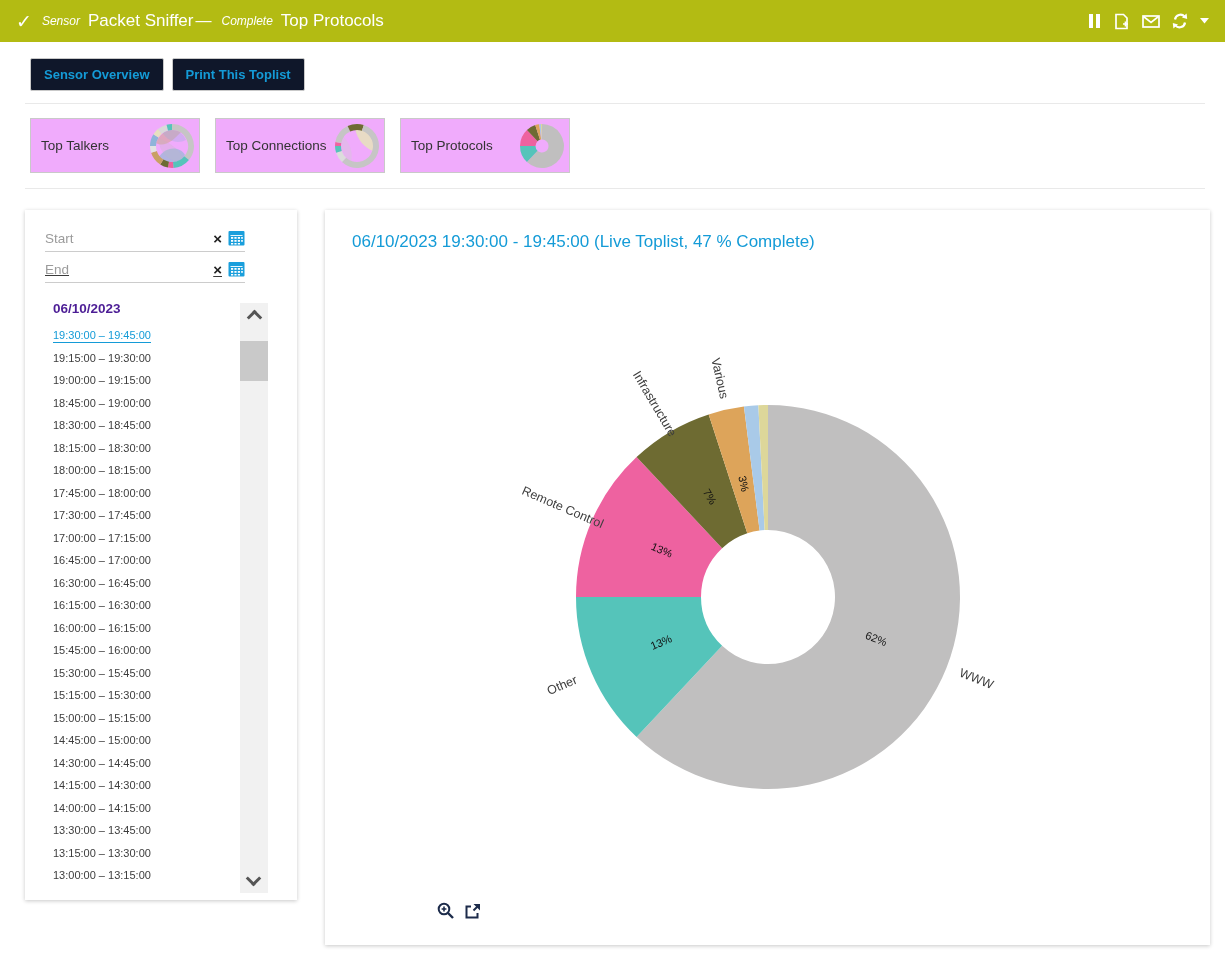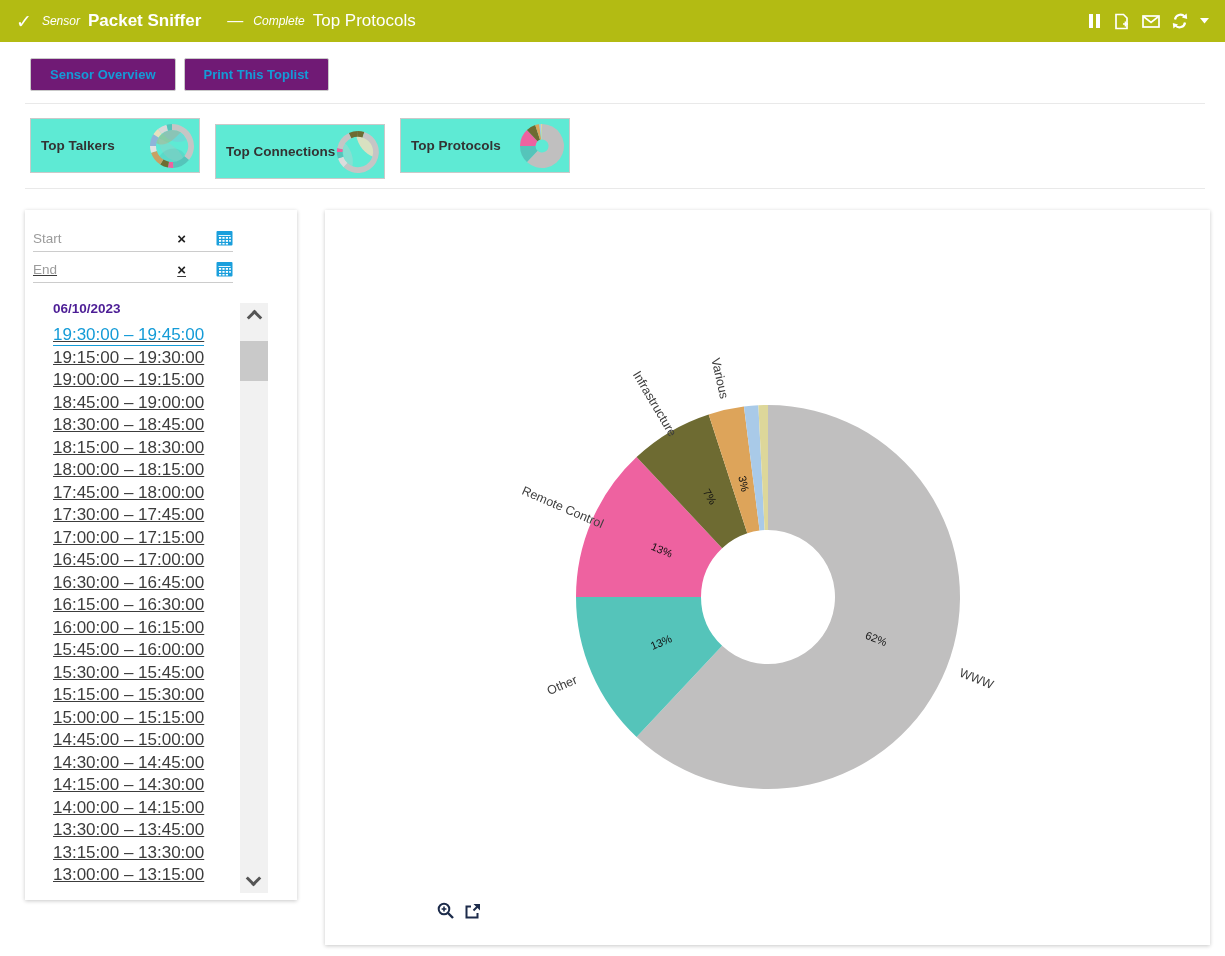--- a/index.html
+++ b/index.html
@@ -4,61 +4,61 @@
 <style>
   * { margin:0; padding:0; box-sizing:border-box; }
   html,body { width:1225px; height:956px; background:#fff;
     font-family:"Liberation Sans","DejaVu Sans",sans-serif; color:#3a3a3a; overflow:hidden; position:relative; }
 
   
   .topbar { position:absolute; top:0; left:0; width:1225px; height:42px; background:#b3bb13;
     display:flex; align-items:center; padding:0 16px; color:#fff; }
   .topbar .check { font-size:19px; font-weight:bold; margin-right:10px; }
   .crumb-italic { font-style:italic; font-size:12px; margin-right:8px; }
-  .crumb-bold { font-weight:bold; font-size:17px; margin-right:26px; }
+  .crumb-bold { font-weight:normal; font-size:17px; margin-right:2px; }
   .crumb-sep { font-size:16px; margin-right:10px; }
   .crumb-page { font-size:17px; }
   .topbar-actions { margin-left:auto; display:flex; align-items:center; gap:12px; }
   .topbar-actions svg { display:block; }
 
   
   .toolbar { position:absolute; top:58px; left:30px; display:flex; gap:8px; }
-  .btn { background:#701a75; border:1px solid #c9c9c9; border-radius:2px; color:#149bd7;
-    font-weight:bold; font-size:13px; padding:8px 19px; cursor:pointer;
+  .btn { background:#0f172a; border:1px solid #c9c9c9; border-radius:2px; color:#149bd7;
+    font-weight:bold; font-size:13px; padding:8px 13px; cursor:pointer;
     font-family:"Liberation Sans","DejaVu Sans",sans-serif; }
 
   .divider { position:absolute; left:25px; width:1180px; height:1px; background:#e9e9e9; }
   .div1 { top:103px; } .div2 { top:188px; }
 
   
-  .tabcard { position:absolute; top:118px; width:170px; height:55px; background:#5eead4;
+  .tabcard { position:absolute; top:118px; width:170px; height:55px; background:#f0abfc;
     border:1px solid #c9c9c9; display:flex; align-items:center; justify-content:space-between;
-    padding:0 3px 0 10px; cursor:pointer;font-weight:bold; }
+    padding:0 3px 0 10px; cursor:pointer; }
   .tabcard .lbl { font-size:13.5px; color:#333; white-space:nowrap; }
-  .tc1 { left:30px; } .tc2 { left:215px;margin-top:6px; } .tc3 { left:400px; }
+  .tc1 { left:30px; } .tc2 { left:215px; } .tc3 { left:400px; }
 
   
   .panel { position:absolute; background:#fff; box-shadow:0 1px 4px rgba(0,0,0,.22); }
   .filter-panel { left:25px; top:210px; width:272px; height:690px; }
   .chart-panel  { left:325px; top:210px; width:885px; height:735px; }
 
   
-  .field { position:absolute; left:8px; width:200px; height:27px;
-    border-bottom:1px solid #ccc; display:flex; align-items:center;gap:24px; }
+  .field { position:absolute; left:20px; width:200px; height:27px;
+    border-bottom:1px solid #ccc; display:flex; align-items:center; }
   .f-start { top:15px; } .f-end { top:46px;text-decoration:underline; }
   .field input { flex:1; border:none; outline:none; font-size:13.5px; color:#333; min-width:0;
     font-family:"Liberation Sans","DejaVu Sans",sans-serif; }
   .field input::placeholder { color:#9b9b9b; opacity:1; }
   .clear-x { font-size:15px; font-weight:bold; color:#222; margin-right:6px; cursor:pointer; line-height:1; }
   .cal { cursor:pointer; display:block; }
 
   
   .date-header { position:absolute; left:28px; top:91px; font-size:13.5px; font-weight:bold; color:#4c1d95; }
   .interval-list { position:absolute; left:28px; top:114px; list-style:none; }
-  .interval-list li { height:22.5px; line-height:22.5px; font-size:17px; color:#3c3c3c; cursor:pointer; white-space:nowrap;text-decoration:underline; }
+  .interval-list li { height:22.5px; line-height:22.5px; font-size:11px; color:#3c3c3c; cursor:pointer; white-space:nowrap; }
   .interval-list li.selected span { color:#149bd7; border-bottom:1.5px solid #149bd7; padding-bottom:1px; }
 
   
   .vscroll { position:absolute; left:215px; top:93px; width:28px; height:590px; background:#f1f1f1; }
   .chev { width:11px; height:11px; border-top:3px solid #555; border-left:3px solid #555; margin:0 auto; cursor:pointer; }
   .chev-up { transform:rotate(45deg); margin-top:9px; }
   .chev-down { transform:rotate(225deg); position:absolute; bottom:9px; left:8px; }
   .thumb { position:absolute; top:38px; left:0; width:28px; height:40px; background:#c9c9c9; cursor:grab; }
 
   
@@ -232,20 +232,21 @@
     </ul>
 
   <div class="vscroll">
     <div class="chev chev-up"></div>
     <div class="thumb"></div>
     <div class="chev chev-down"></div>
   </div>
 </div>
 
 <div class="panel chart-panel">
+  <div class="chart-title">06/10/2023 19:30:00 - 19:45:00 (Live Toplist, 47 % Complete)</div>
   <svg id="main-pie" width="885" height="620" viewBox="0 0 885 620">
       <path d="M 443.00 143.00 A 192 192 0 1 1 311.57 474.96 L 397.14 383.84 A 67 67 0 1 0 443.00 268.00 Z" fill="#c0bfbf"></path>
       <text x="550.8540723630372" y="377.7024481114226" transform="rotate(21.6 550.9 377.7)" text-anchor="middle" dominant-baseline="middle" font-size="11" fill="#111111">62%</text>
       <text x="651.2699328389683" y="417.4598998013678" transform="rotate(21.6 651.3 417.5)" text-anchor="middle" dominant-baseline="middle" font-size="12.5" fill="#3d3d3d">WWW</text>
       <path d="M 311.57 474.96 A 192 192 0 0 1 251.00 335.00 L 376.00 335.00 A 67 67 0 0 0 397.14 383.84 Z" fill="#55c4ba"></path>
       <text x="336.54046342065817" y="381.0691553136345" transform="rotate(-23.4 336.5 381.1)" text-anchor="middle" dominant-baseline="middle" font-size="11" fill="#111111">13%</text>
       <text x="237.4229638467882" y="423.9611275021908" transform="rotate(-23.4 237.4 424.0)" text-anchor="middle" dominant-baseline="middle" font-size="12.5" fill="#3d3d3d">Other</text>
       <path d="M 251.00 335.00 A 192 192 0 0 1 311.57 195.04 L 397.14 286.16 A 67 67 0 0 0 376.00 335.00 Z" fill="#ee62a0"></path>
       <text x="336.54046342065817" y="288.9308446863655" transform="rotate(23.4 336.5 288.9)" text-anchor="middle" dominant-baseline="middle" font-size="11" fill="#111111">13%</text>
       <text x="237.42296384678815" y="246.03887249780928" transform="rotate(23.4 237.4 246.0)" text-anchor="middle" dominant-baseline="middle" font-size="12.5" fill="#3d3d3d">Remote Control</text>

